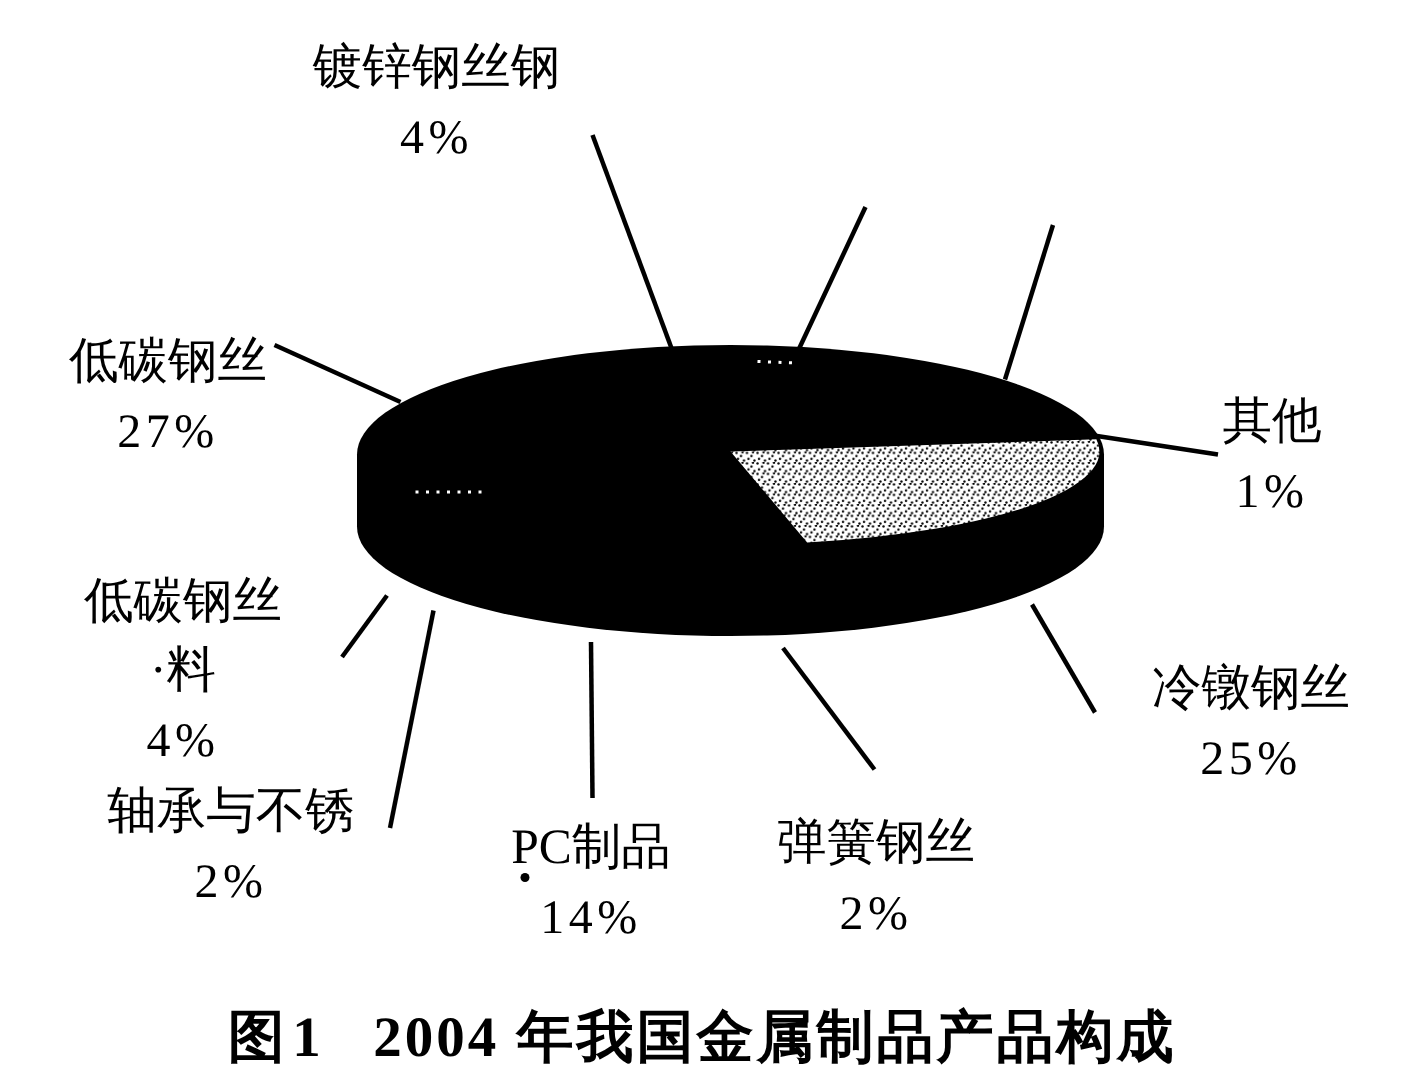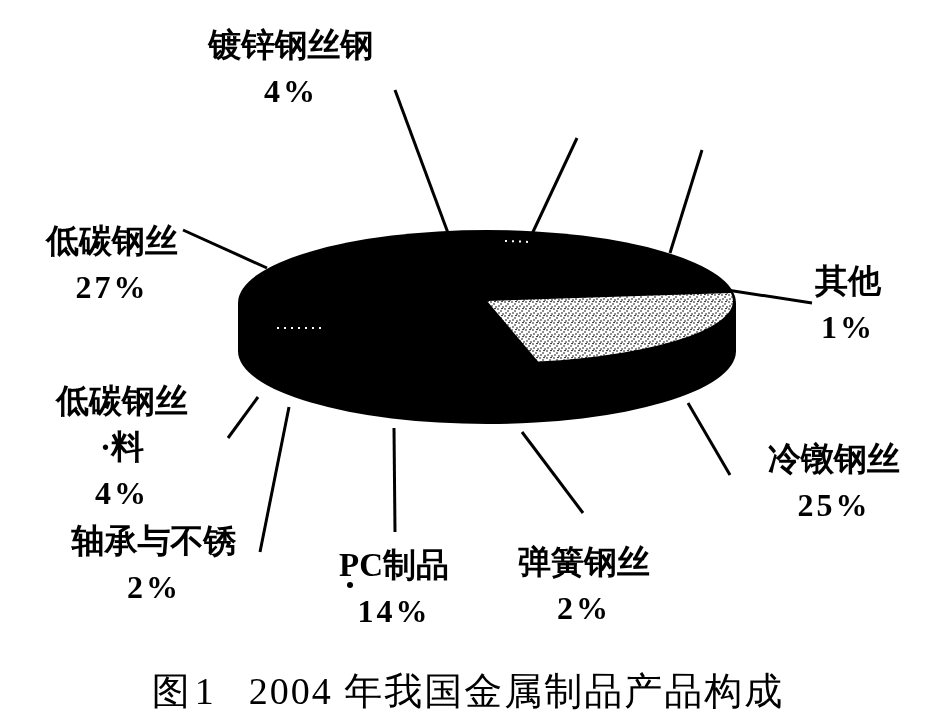--- a/index.html
+++ b/index.html
@@ -7,25 +7,25 @@
     position:relative;width:936px;height:728px;background:#ffffff;overflow:hidden;
     font-family:"Liberation Serif",serif;color:#000;
   }
   #pie-svg{position:absolute;left:0;top:0;}
   #callouts{position:absolute;left:0;top:0;width:100%;height:100%;pointer-events:none;}
   .callout{
     position:absolute;transform:translateX(-50%);
     text-align:center;white-space:nowrap;
     font-size:33px;line-height:46px;font-weight:400;
   }
-  .ln{min-height:46px;font-weight:bold;}
+  .ln{min-height:46px;}
   .pct{font-size:32px;letter-spacing:3px;}
   .caption{
     position:absolute;top:666px;left:0;width:100%;text-align:center;
-    font-size:38px;font-weight:normal;letter-spacing:2px;white-space:nowrap;
+    font-size:38px;font-weight:bold;letter-spacing:2px;white-space:nowrap;
   }
   .caption .pref{margin-right:30px;letter-spacing:5px;}
 </style>
 </head>
 <body>
 
 <div class="stage">
   <svg id="pie-svg" width="936" height="728" viewBox="0 0 936 728">
       <defs>
         <pattern id="stipple" width="7" height="7" patternUnits="userSpaceOnUse">

